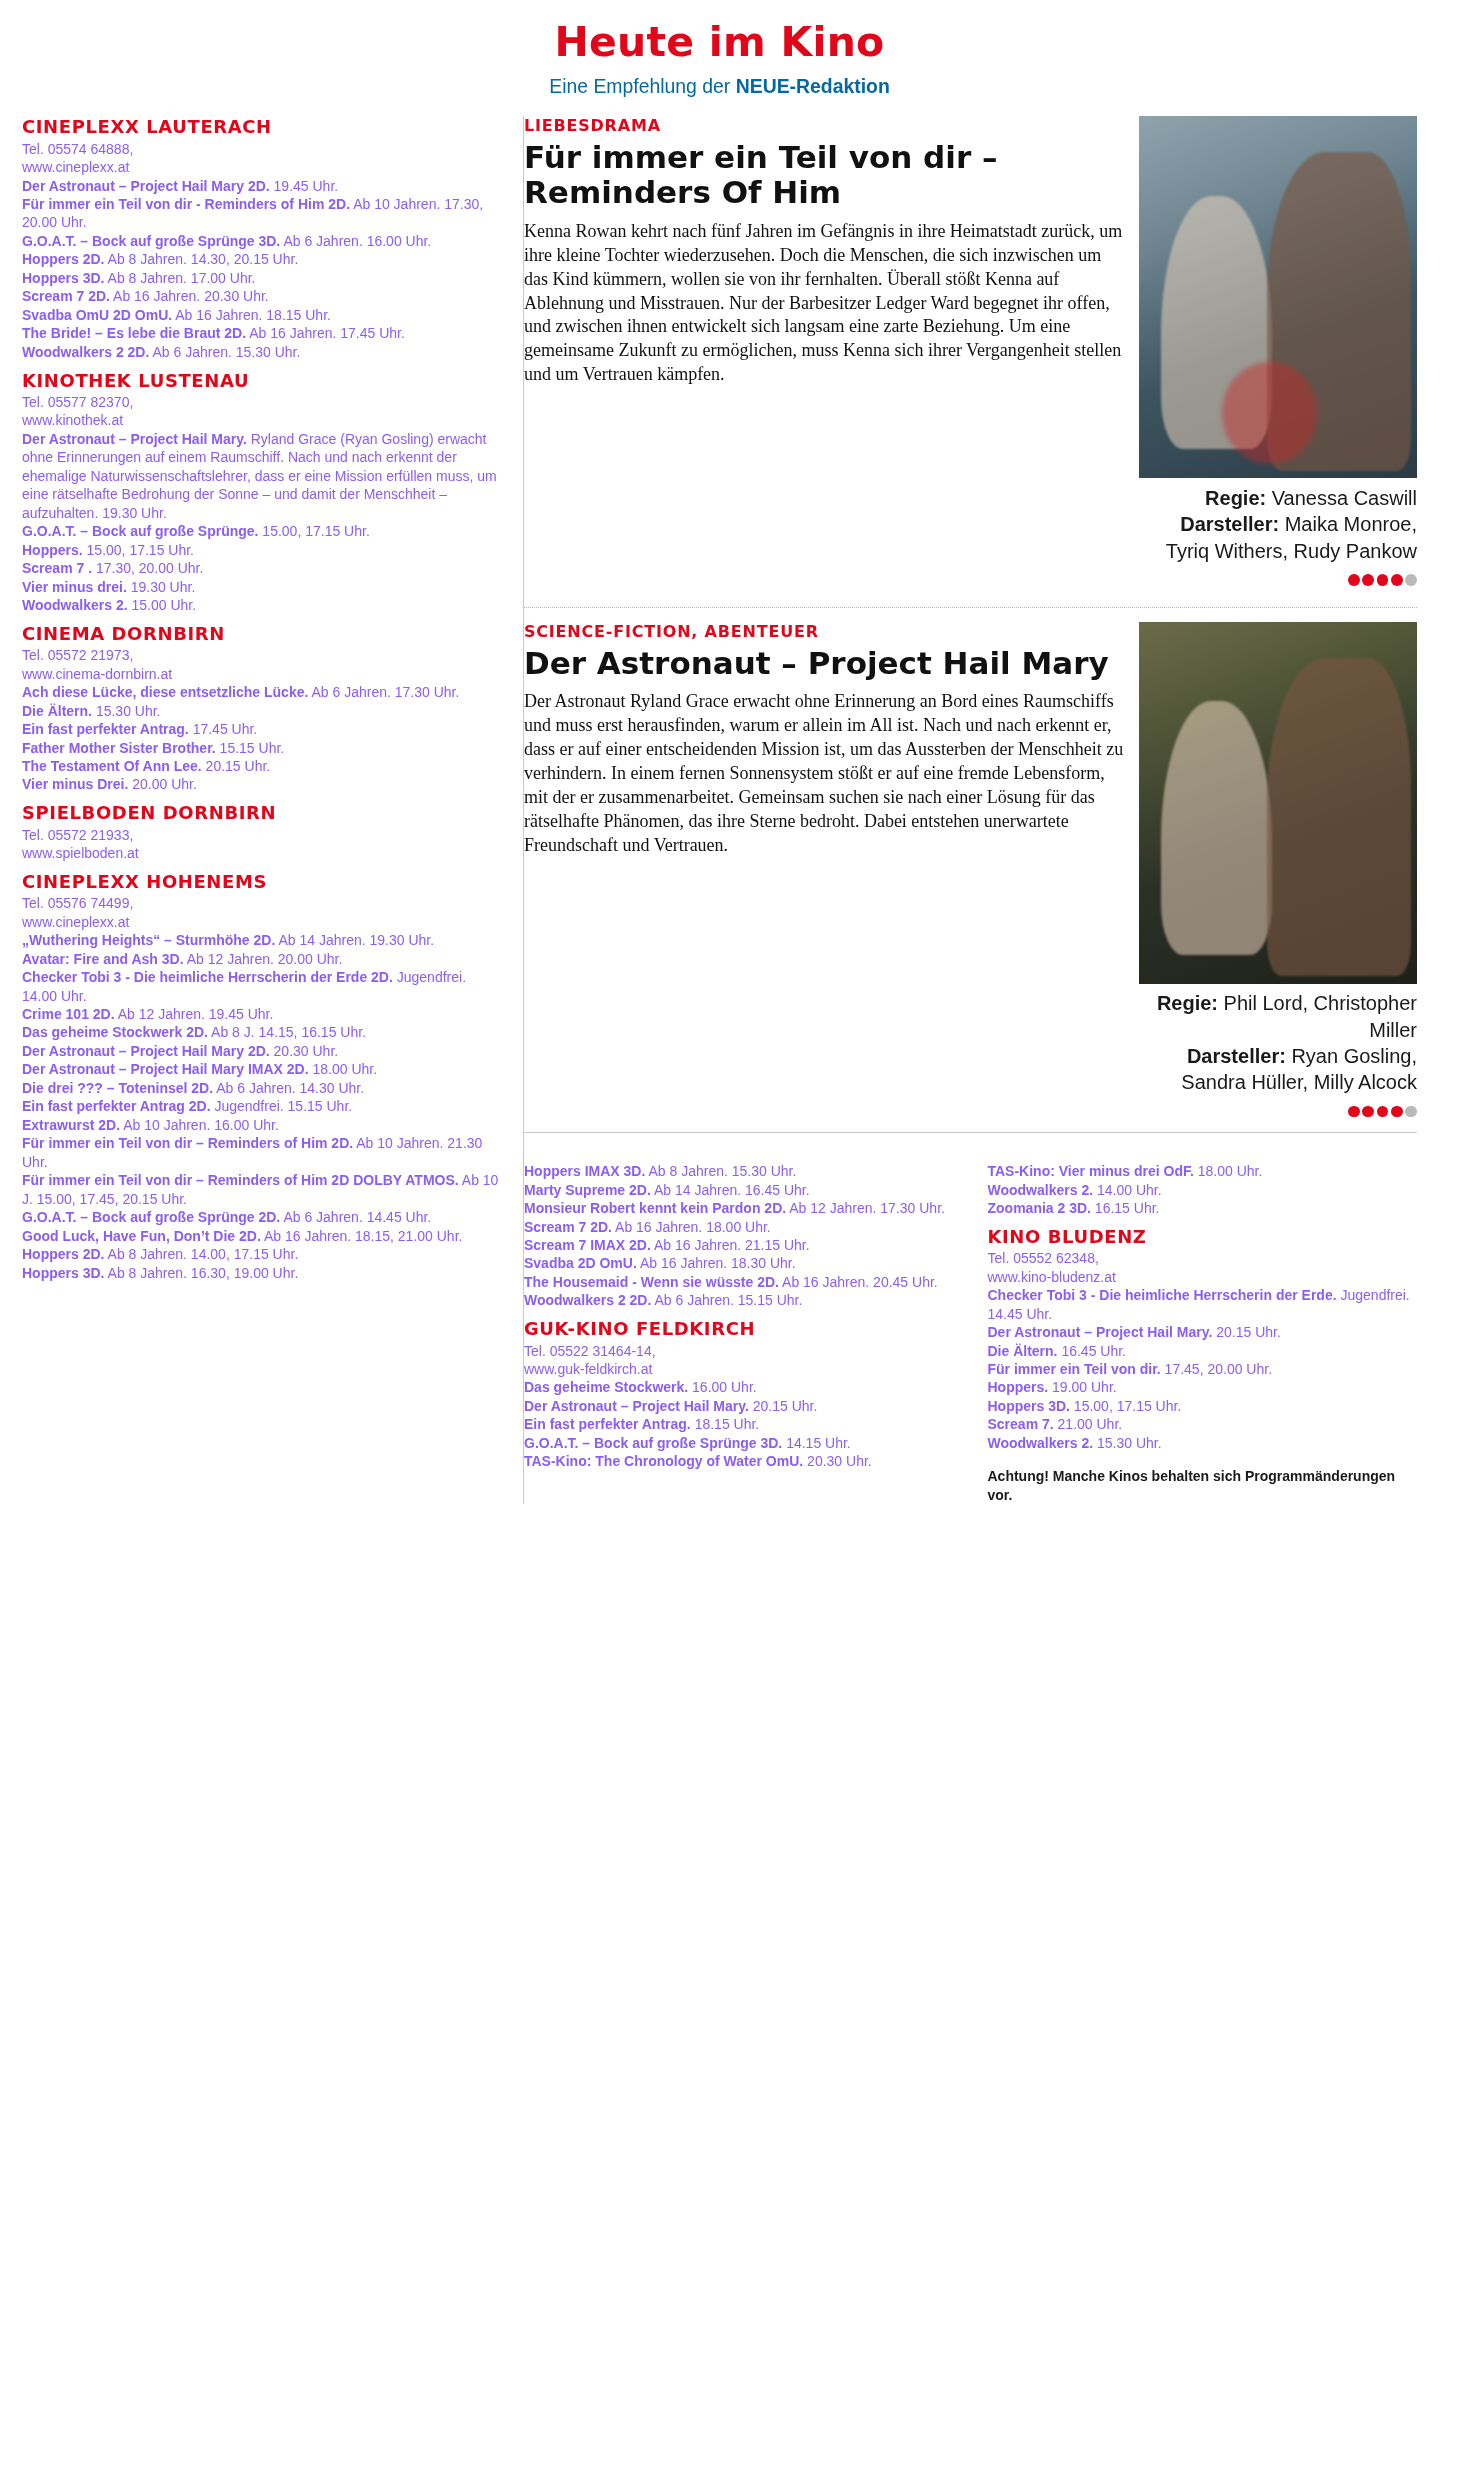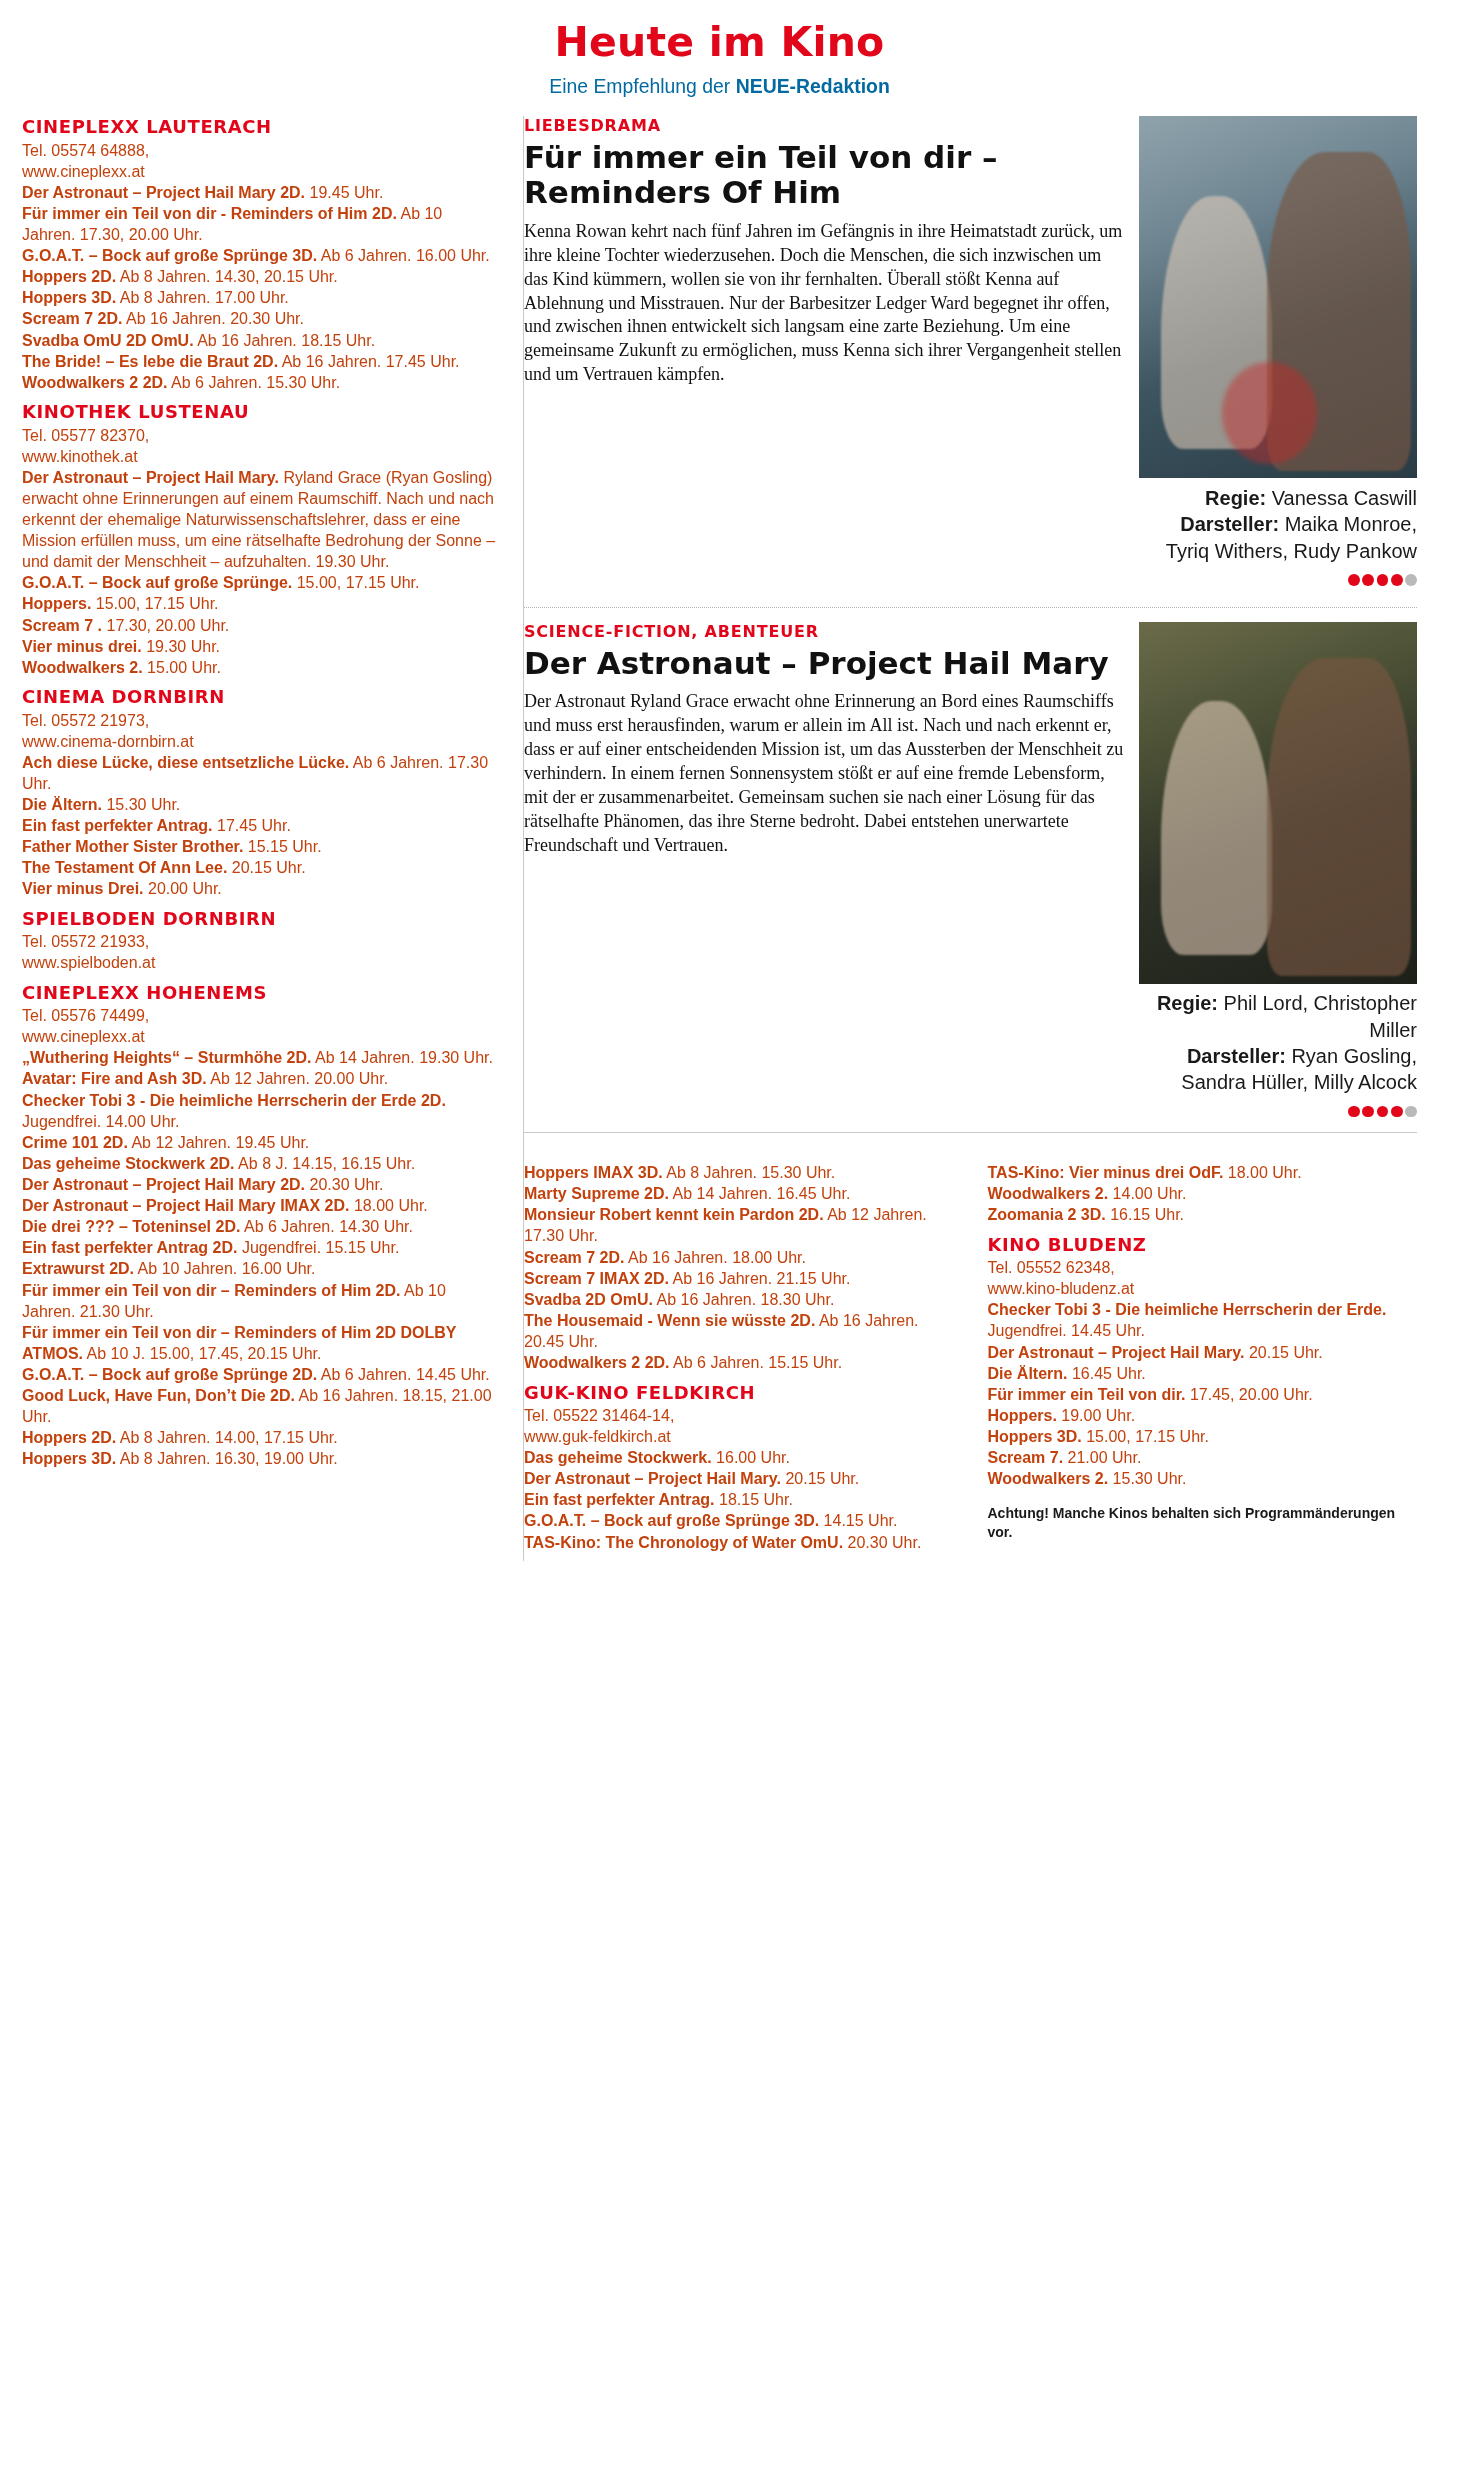--- a/index.html
+++ b/index.html
@@ -36,23 +36,23 @@
     color:#e2061a;
     font-family:"DejaVu Sans", sans-serif;
     font-weight:bold;
     font-size:18px;
     letter-spacing:0.6px;
     margin:8.4px 0 1.7px 0;
     line-height:1.2;
   }
   .cinema-block:first-child .cinema-name { margin-top:0; }
   .cinema-meta, .cinema-lines {
-    font-size:16px;
+    font-size:14px;
     line-height:1.32;
-    color:#c2410c;
+    color:#8b5cf6;
   }
   .cinema-meta { margin-bottom:0px; }
   .line { margin:0; }
   .line b { font-weight:bold; }
 
   
   .feature { display:flex; gap:15px; align-items:flex-start; }
   .feature-text { flex:1 1 auto; }
   .feature-img { flex:0 0 278px; width:278px; }
   .kicker {

